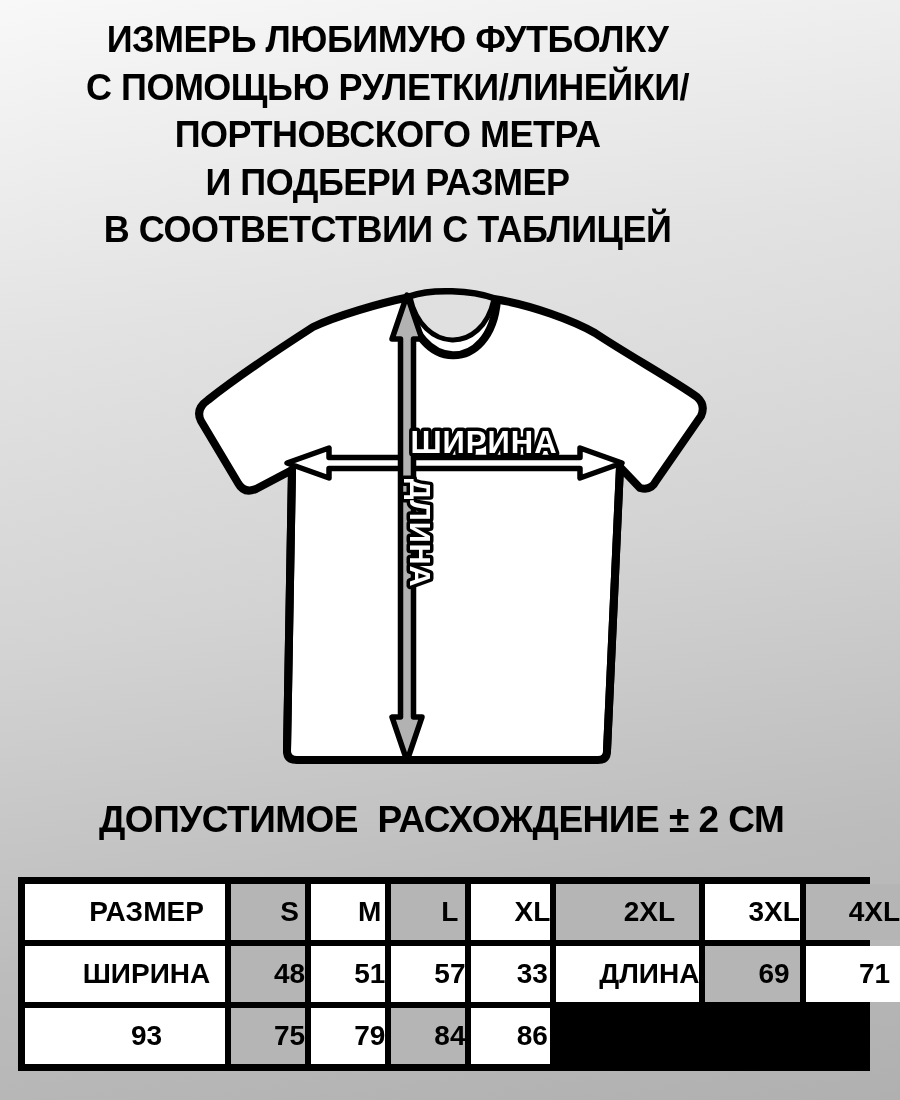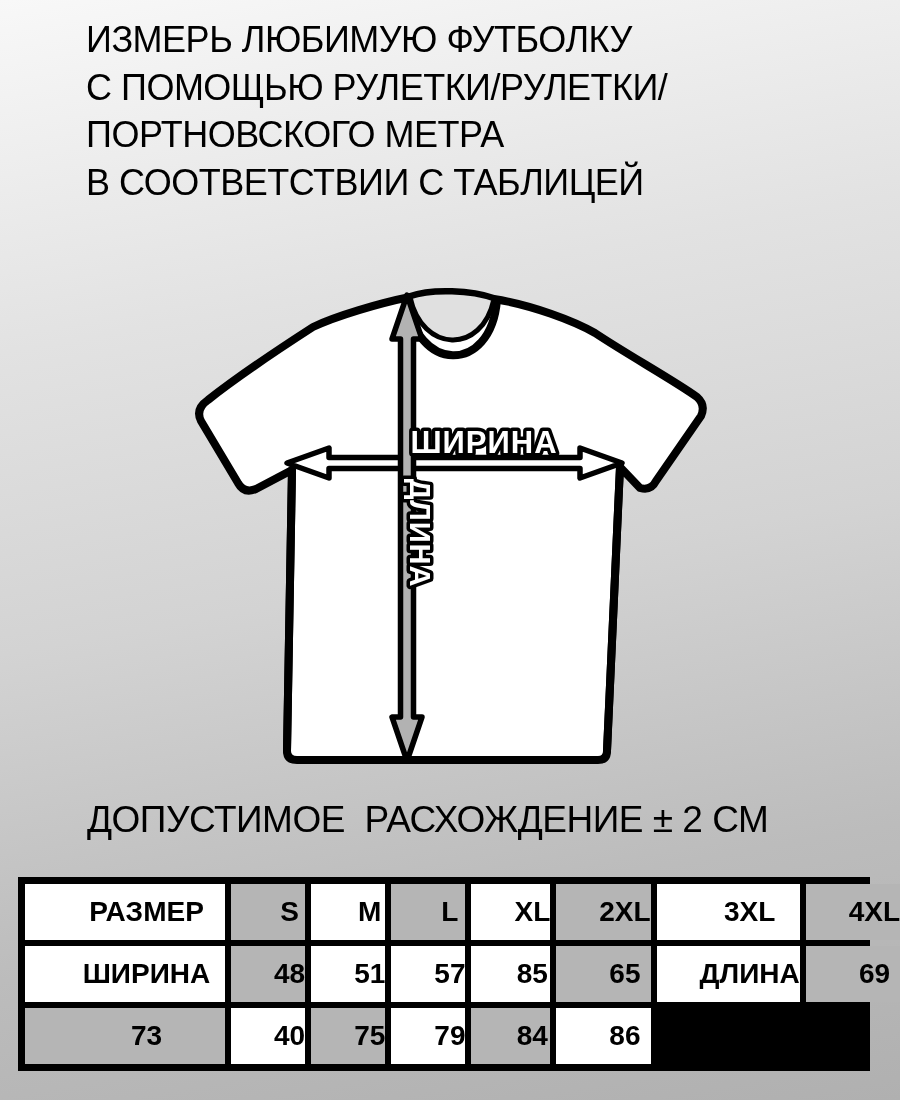--- a/index.html
+++ b/index.html
@@ -5,26 +5,26 @@
   html,body{margin:0;padding:0;}
   body{
     width:900px;height:1100px;
     position:relative;overflow:hidden;
     background:linear-gradient(170deg,#f8f8f8 0%,#e2e2e2 28%,#d3d3d3 52%,#bcbcbc 78%,#b0b0b0 100%);
     font-family:"Liberation Sans",sans-serif;
     color:#000;
   }
   .heading{
     position:absolute;left:86px;top:16px;
-    font-size:36px;line-height:47.5px;font-weight:normal;
-    letter-spacing:-0.5px;white-space:nowrap;
+    font-size:36px;line-height:47.5px;font-weight:bold;
+    letter-spacing:-0.5px;white-space:nowrap;text-align:center;
   }
   .note{
-    position:absolute;left:87px;top:799px;
-    font-size:37px;font-weight:normal;letter-spacing:-0.5px;
+    position:absolute;left:99px;top:799px;
+    font-size:37px;font-weight:bold;letter-spacing:-0.5px;
     white-space:pre;
   }
   .diagram{
     position:absolute;left:170px;top:283px;width:560px;height:495px;
   }
   .diagram svg{display:block;width:100%;height:100%;}
   .arrow-label{
     font-family:"Liberation Sans",sans-serif;
     font-weight:bold;
     fill:#ffffff;stroke:#000000;
@@ -46,22 +46,23 @@
     background:#fff;
     padding-left:43px;
   }
   .cell.gray{background:#b5b5b5;}
 </style>
 </head>
 <body>
 
 <div class="heading">
   <div>ИЗМЕРЬ ЛЮБИМУЮ ФУТБОЛКУ</div>
-  <div>С ПОМОЩЬЮ РУЛЕТКИ/РУЛЕТКИ/</div>
+  <div>С ПОМОЩЬЮ РУЛЕТКИ/ЛИНЕЙКИ/</div>
   <div>ПОРТНОВСКОГО МЕТРА</div>
+  <div>И ПОДБЕРИ РАЗМЕР</div>
   <div>В СООТВЕТСТВИИ С ТАБЛИЦЕЙ</div>
 </div>
 
 <div class="diagram">
   <svg viewBox="0 0 560 495">
 
     <path d="M 240,14
          C 262,6 302,8 324,16
          C 362,22 404,38 425,50
          C 458,72 505,98 527,114
@@ -108,25 +109,24 @@
   <div class="cell">XL</div>
   <div class="cell gray">2XL</div>
   <div class="cell">3XL</div>
   <div class="cell gray">4XL</div>
   <div class="cell">5XL</div>
 
   <div class="cell">ШИРИНА</div>
   <div class="cell gray">48</div>
   <div class="cell">51</div>
   <div class="cell">57</div>
-  <div class="cell">85</div>
-  <div class="cell gray">65</div>
+  <div class="cell">33</div>
 
   <div class="cell">ДЛИНА</div>
   <div class="cell gray">69</div>
   <div class="cell">71</div>
   <div class="cell gray">73</div>
-  <div class="cell">40</div>
+  <div class="cell">93</div>
   <div class="cell gray">75</div>
   <div class="cell">79</div>
   <div class="cell gray">84</div>
   <div class="cell">86</div>
 </div>
 
 </body></html>

